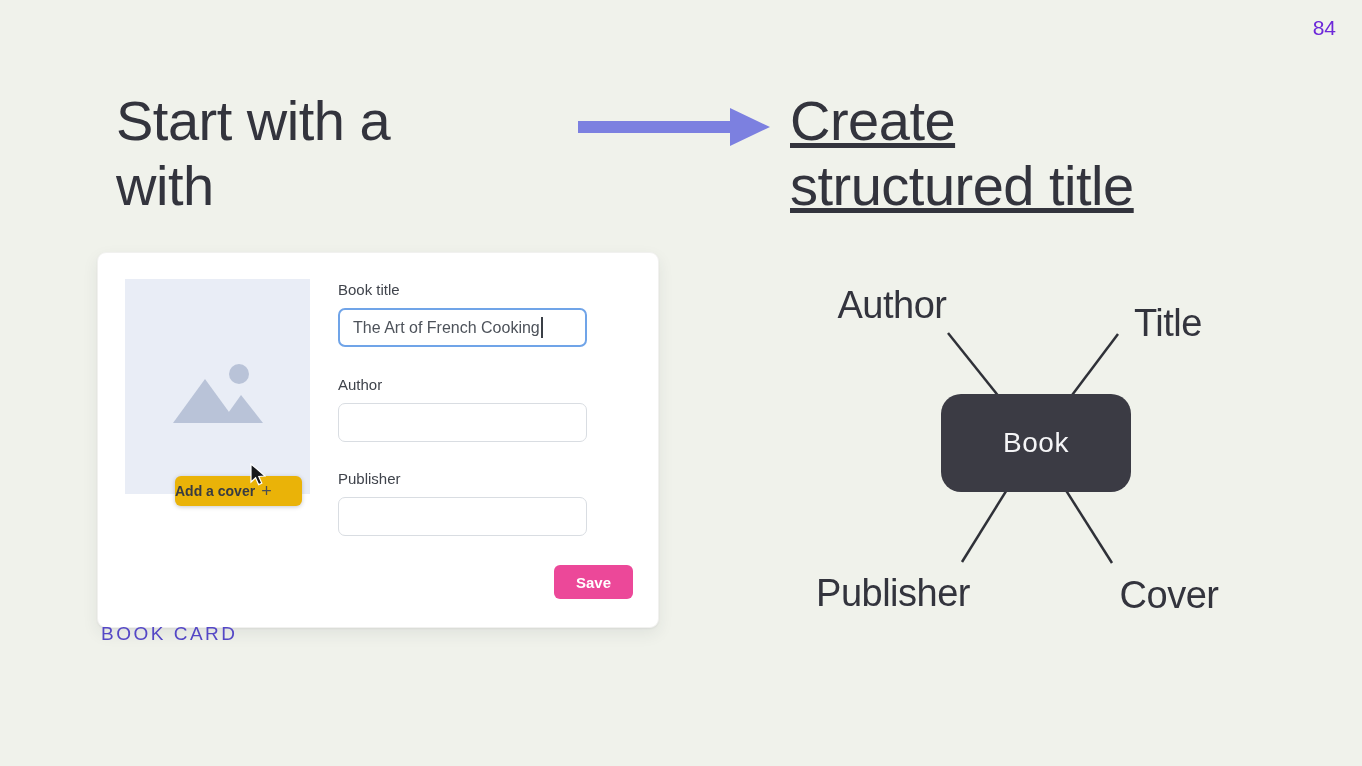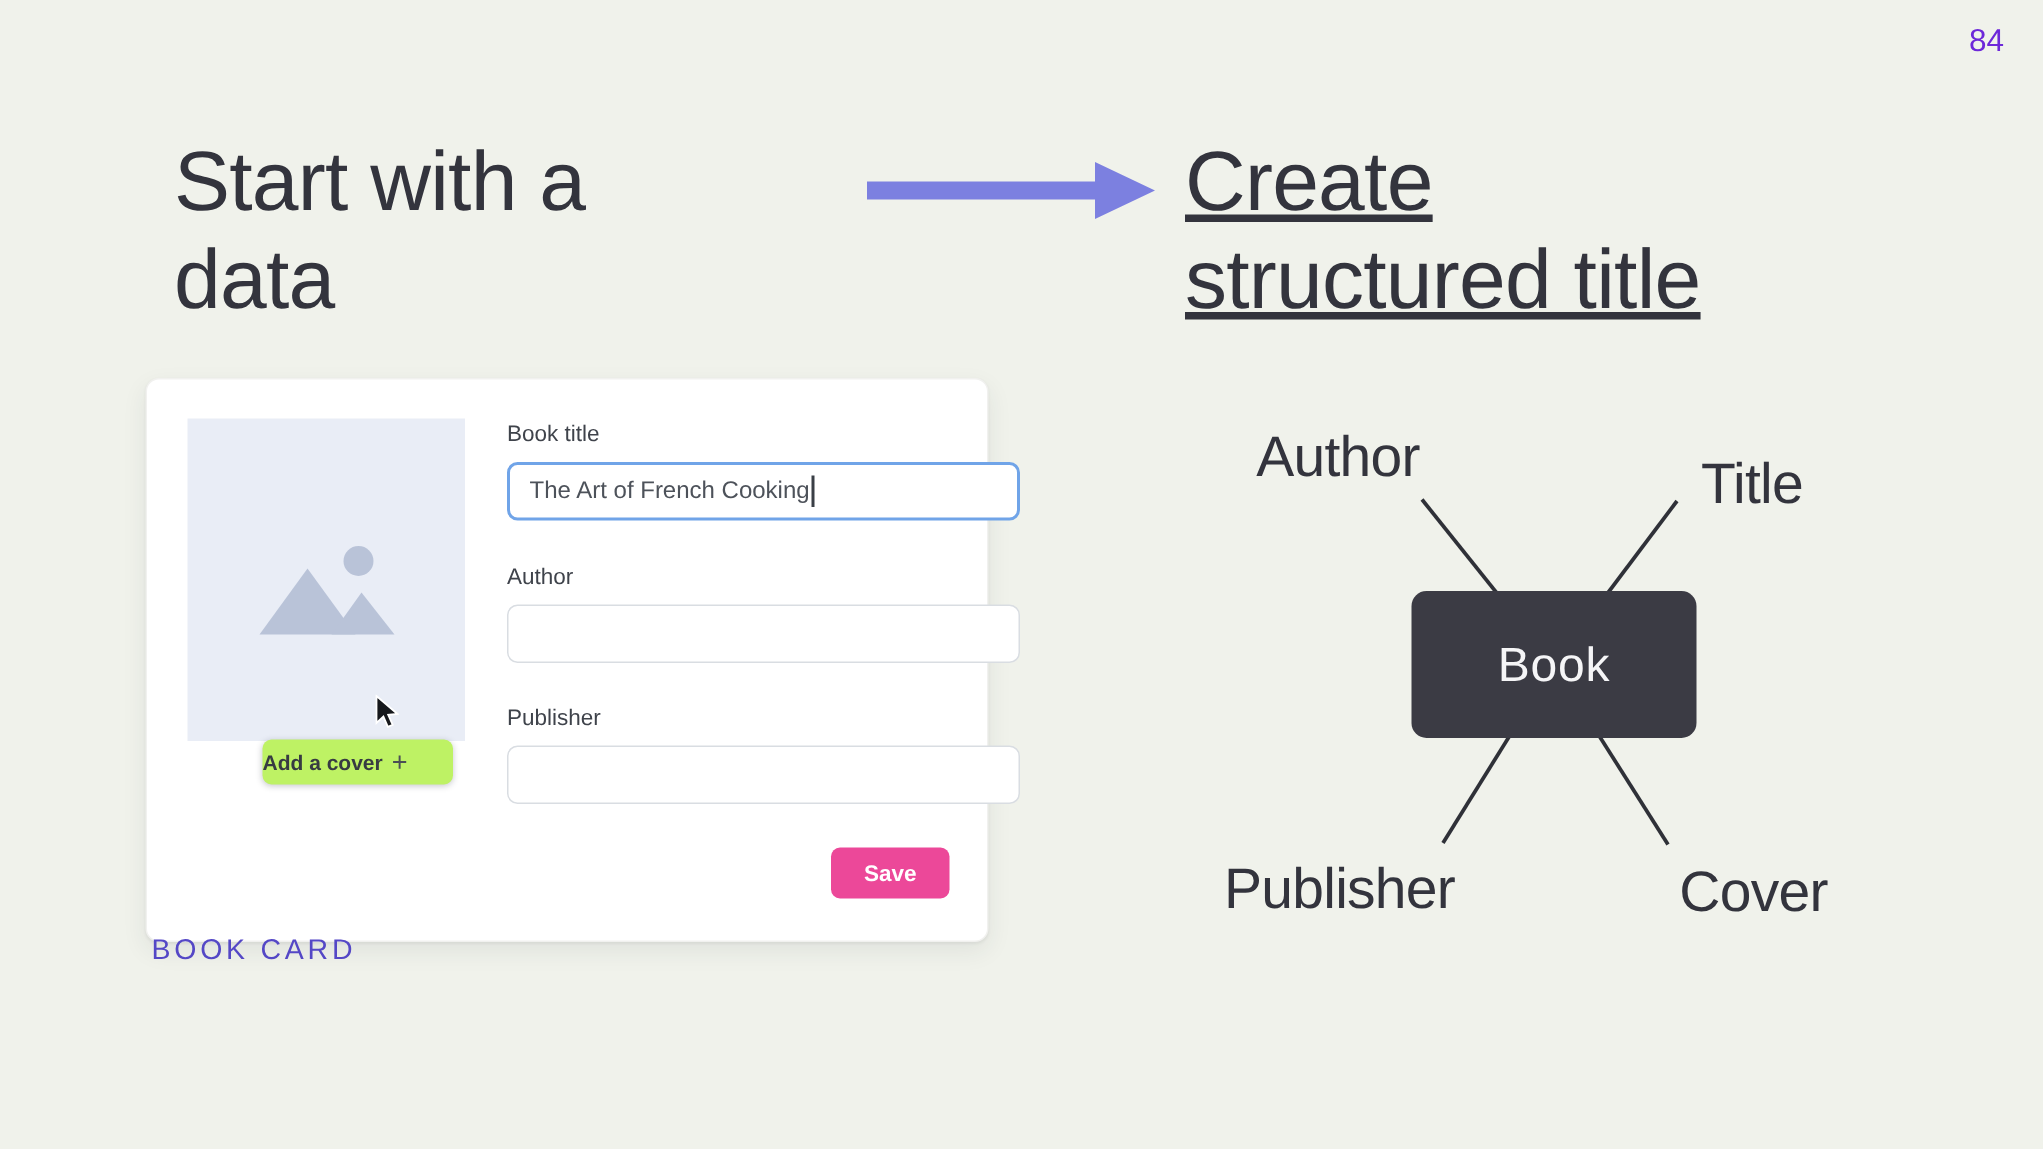--- a/index.html
+++ b/index.html
@@ -44,41 +44,40 @@
   }
   .cover-placeholder {
     left: 27px; top: 26px;
     width: 185px; height: 215px;
     background: #e9edf6;
   }
   .mountain-svg { left: 46px; top: 82px; width: 102px; height: 66px; }
   .add-cover-btn {
     left: 50px; top: 197px;
     width: 127px; height: 30px;
-    background: #bef264;
+    background: #eab308;
     border-radius: 6px;
     box-shadow: 0 1px 4px rgba(30,35,50,0.25);
     display: flex; align-items: center; justify-content: flex-start;
     font-size: 14px; font-weight: bold; color: #373b42;
     cursor: pointer;
-    margin-top: 17px;
   }
   .add-cover-plus { font-weight: normal; font-size: 18px; margin-left: 6px; color: #4a4e55; }
   .cursor-svg { left: 150px; top: 210px; width: 18px; height: 24px; }
 
   .field-label {
     left: 240px;
     font-size: 15px; color: #3f434b;
   }
   .lbl-title { top: 28px; text-align: center; }
   .lbl-author { top: 123px; }
   .lbl-publisher { top: 217px; }
 
   .text-input {
-    left: 240px; width: 342px; height: 39px;
+    left: 240px; width: 249px; height: 39px;
     background: #ffffff;
     border: 1px solid #d9dde2;
     border-radius: 7px;
     font-size: 16px; color: #4d525a;
     padding: 0 13px;
     display: flex; align-items: center;
   }
   .input-title { top: 55px; border: 2px solid #70a4e8; }
   .input-author { top: 150px; }
   .input-publisher { top: 244px; }
@@ -119,33 +118,33 @@
   }
   .node-top-left     { left: 892px;  top: 284px; }
   .node-top-right    { left: 1168px; top: 282px; margin-top: 20px; }
   .node-bottom-left  { left: 893px;  top: 572px; }
   .node-bottom-right { left: 1169px; top: 574px; }
 
   .book-box {
     left: 941px; top: 394px;
     width: 190px; height: 98px;
     background: #3b3b44;
-    border-radius: 10px;
+    border-radius: 20px;
     display: flex; align-items: center; justify-content: center;
-    color: #f5f5f7; font-size: 32px; letter-spacing: 0.5px;
+    color: #f5f5f7; font-size: 28px; letter-spacing: 0.5px;
   }
 </style>
 </head>
 <body>
 
 <div class="abs page-number">84</div>
 
 <div class="abs heading heading-left">
   <div>Start with a</div>
-  <div>data</div>
+  <div>with</div>
 </div>
 
 <svg class="abs arrow-svg" viewBox="0 0 192 40">
   <polygon points="0,14 152,14 152,1 192,20 152,39 152,26 0,26" fill="#7c80e0"></polygon>
 </svg>
 
 <div class="abs heading heading-right">
   <div>Create</div>
   <div>structured title</div>
 </div>

